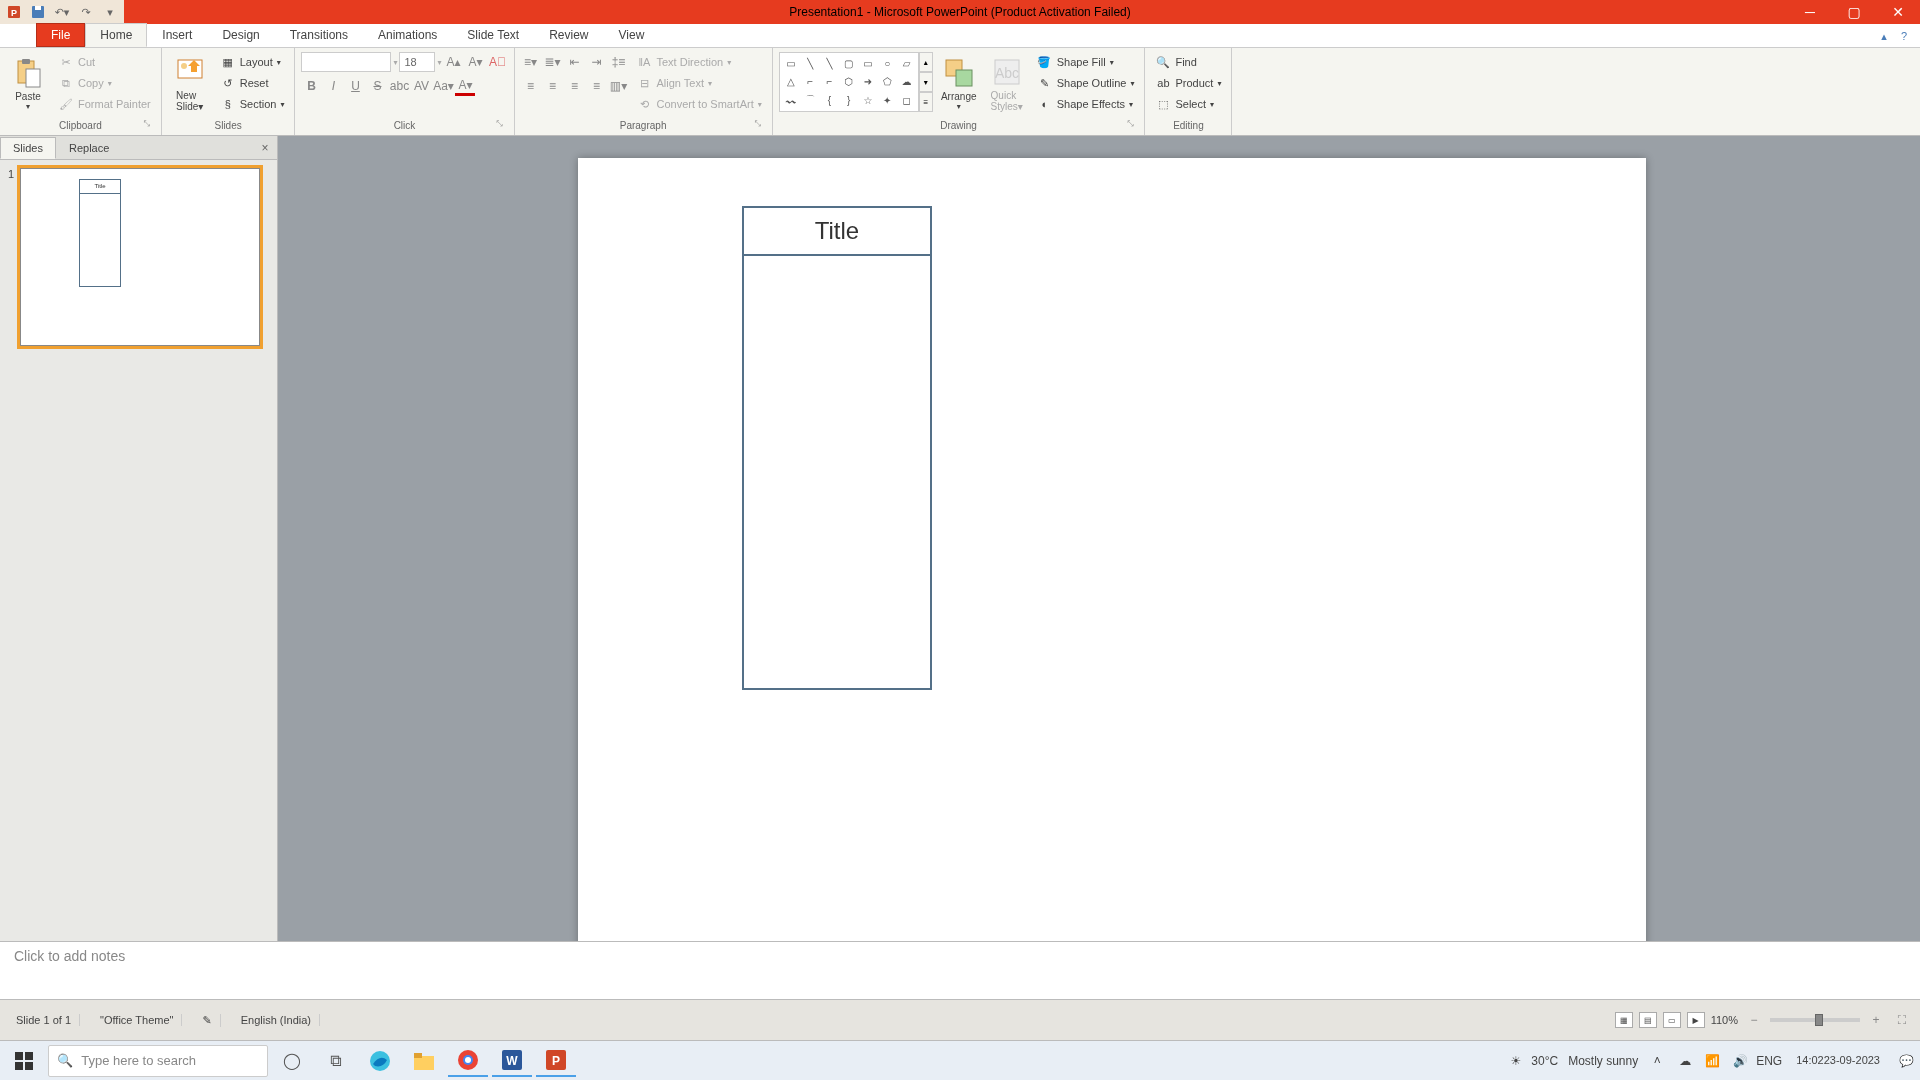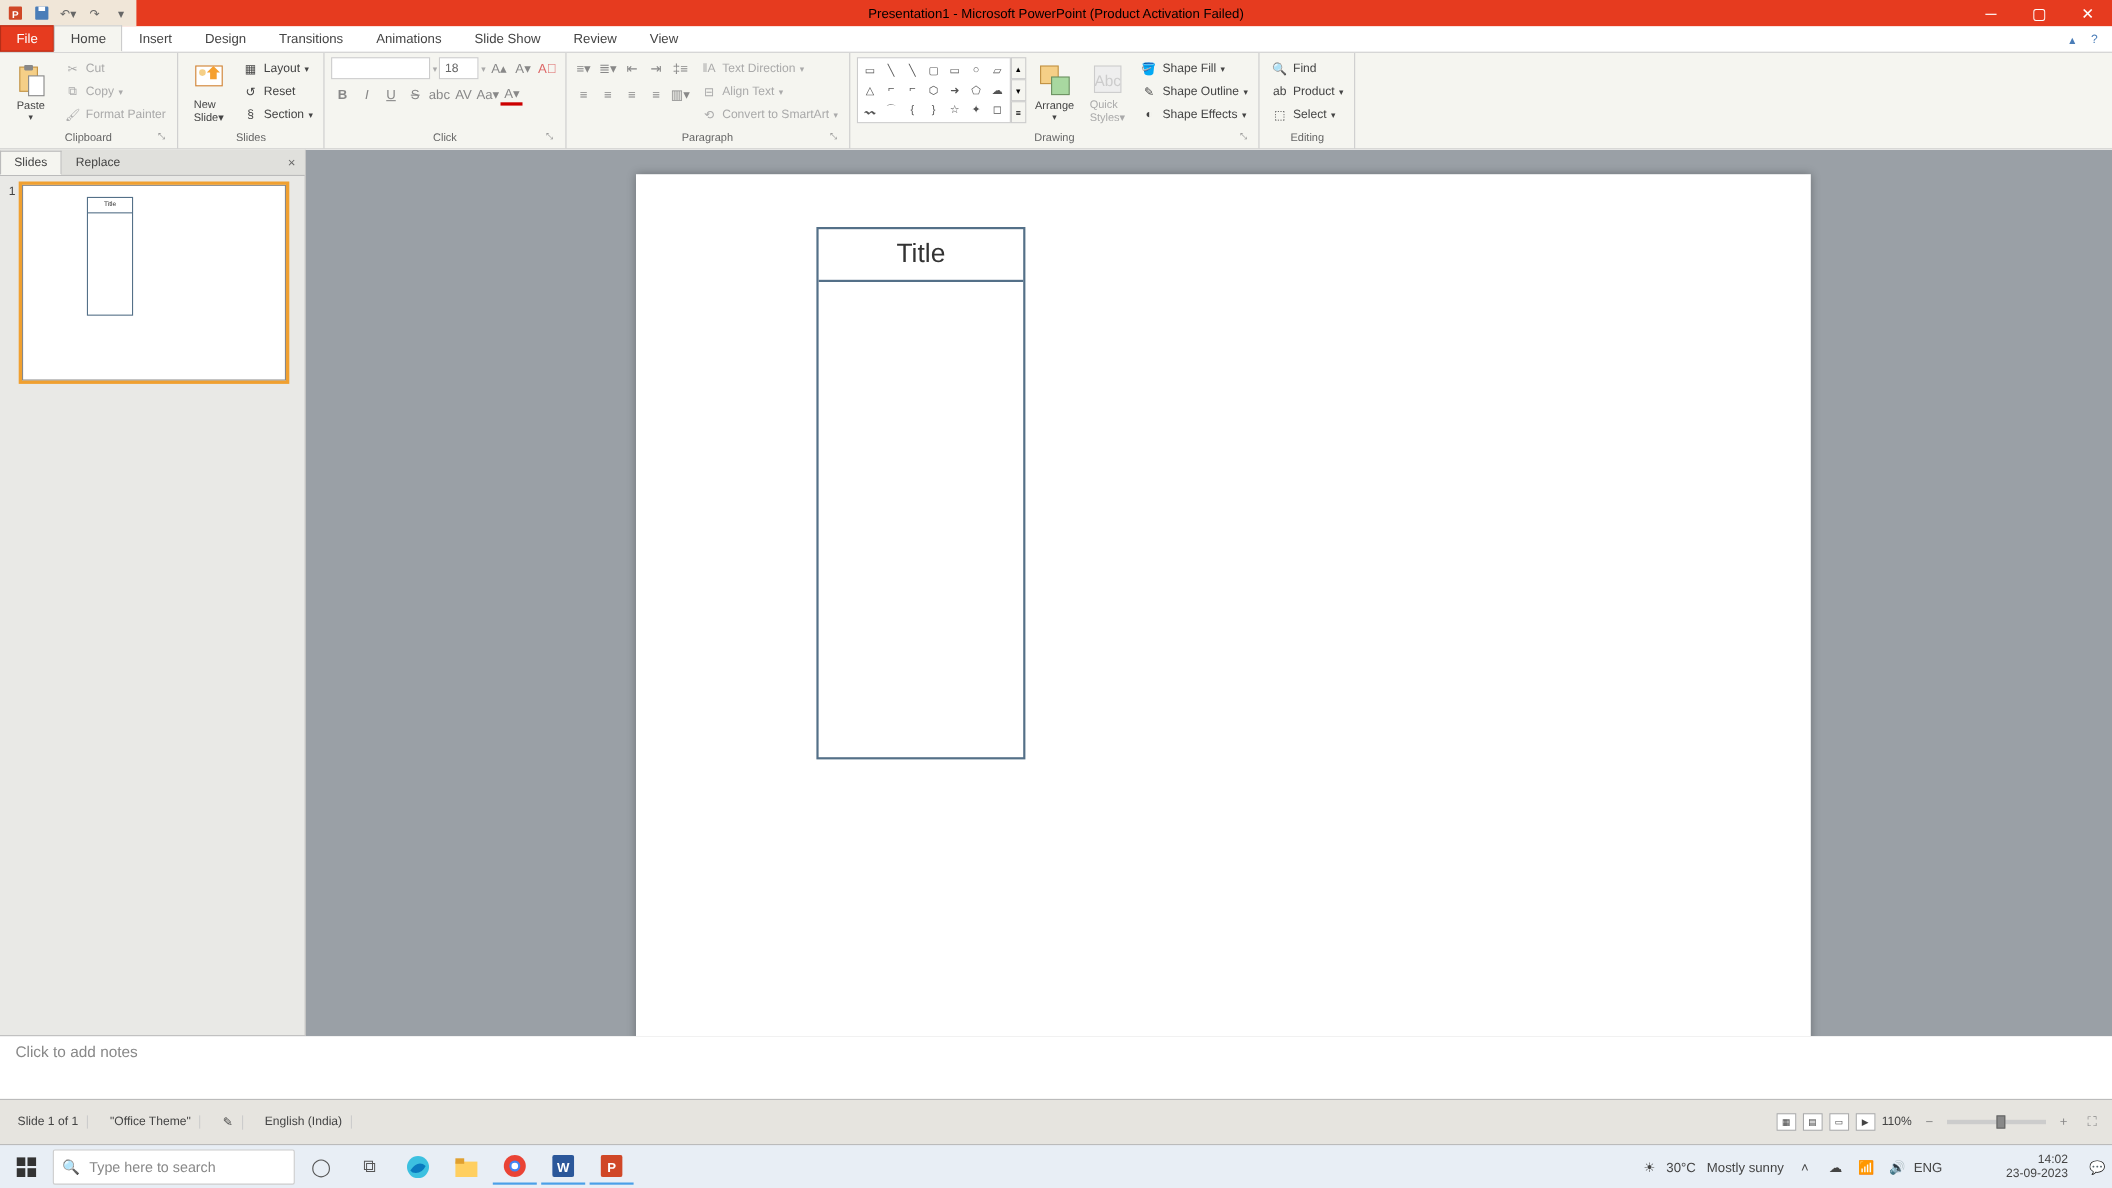--- a/index.html
+++ b/index.html
@@ -7,21 +7,21 @@
 
 
 .titlebar { height: 24px; background: #e63b1f; display: flex; align-items: center; position: relative; }
 .qat { display: flex; align-items: center; gap: 4px; padding: 0 4px; background: #f0e6d8; height: 100%; }
 .qat-btn { width: 20px; height: 20px; display: flex; align-items: center; justify-content: center; font-size: 11px; color: #666; }
 .titlebar-title { position: absolute; left: 50%; transform: translateX(-50%); color: #000000; font-size: 12px; }
 .window-controls { position: absolute; right: 0; display: flex; height: 100%; }
 .window-btn { width: 44px; height: 100%; display: flex; align-items: center; justify-content: center; color: #fff; font-size: 14px; }
 
 
-.ribbon-tabs { height: 24px; background: #fff; border-bottom: 1px solid #ccc; display: flex; align-items: flex-end; position: relative; }
+.ribbon-tabs { height: 24px; background: #fff; border-bottom: 1px solid #ccc; display: flex; align-items: flex-end; position: relative; padding-left: 36px; }
 .tab { padding: 4px 14px; font-size: 12px; color: #444; border: 1px solid transparent; }
 .tab.file { background: #e63b1f; color: #fff; border-color: #b52e18; }
 .tab.active { background: #f5f5f0; border-color: #ccc; border-bottom-color: #f5f5f0; }
 .help-icon { position: absolute; right: 8px; top: 4px; display: flex; gap: 4px; }
 .help-icon span { width: 16px; height: 16px; font-size: 11px; color: #4a7db8; display: flex; align-items: center; justify-content: center; }
 
 
 .ribbon { height: 88px; background: #f5f5f0; border-bottom: 1px solid #bbb; display: flex; }
 .group { border-right: 1px solid #ccc; padding: 2px 6px; display: flex; flex-direction: column; justify-content: space-between; }
 .group-label { font-size: 10px; color: #666; text-align: center; padding: 2px 0; position: relative; }
@@ -75,21 +75,21 @@
 .zoom-handle { position: absolute; left: 50%; top: -4px; width: 8px; height: 12px; background: #888; border: 1px solid #666; }
 
 
 .taskbar { height: 40px; background: #e8eef5; border-top: 1px solid #bbb; display: flex; align-items: center; padding: 0 4px; gap: 4px; }
 .start-btn { width: 40px; height: 32px; display: flex; align-items: center; justify-content: center; font-size: 16px; color: #333; }
 .search-box { display: flex; align-items: center; width: 220px; height: 32px; background: #fff; border: 1px solid #ccc; border-radius: 2px; padding: 0 8px; gap: 8px; color: #888; font-size: 13px; }
 .task-btn { width: 40px; height: 32px; display: flex; align-items: center; justify-content: center; font-size: 16px; color: #555; }
 .task-btn.active { border-bottom: 2px solid #4aa0e8; }
 .tray { margin-left: auto; display: flex; align-items: center; gap: 10px; font-size: 12px; color: #444; }
 .tray-icon { width: 18px; height: 18px; display: flex; align-items: center; justify-content: center; font-size: 12px; }
-.clock { display: flex; flex-direction: column; align-items: flex-end; font-size: 11px; line-height: 13px; padding: 0 8px; margin-left: 44px; }
+.clock { display: flex; flex-direction: row; align-items: flex-end; font-size: 11px; line-height: 13px; padding: 0 8px; }
 .dialog-launcher { position: absolute; right: 2px; bottom: 2px; width: 12px; height: 12px; font-size: 8px; color: #888; }
 
 svg { display: block; }
 </style>
 </head>
 <body>
 
 <div class="titlebar">
   <div class="qat">
     <div class="qat-btn">
@@ -116,21 +116,21 @@
   </div>
 </div>
 
 <div class="ribbon-tabs">
   <div class="tab file">File</div>
   <div class="tab active">Home</div>
   <div class="tab">Insert</div>
   <div class="tab">Design</div>
   <div class="tab">Transitions</div>
   <div class="tab">Animations</div>
-  <div class="tab">Slide Show</div>
+  <div class="tab">Slide Text</div>
   <div class="tab">Review</div>
   <div class="tab">View</div>
   <div class="help-icon">
     <span>▴</span>
     <span>?</span>
   </div>
 </div>
 
 <div class="ribbon">
 

